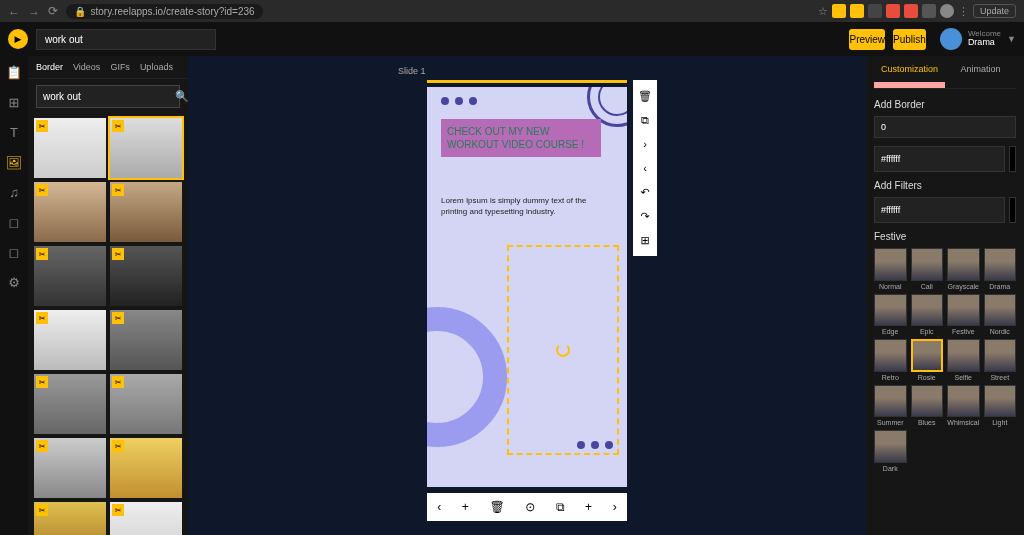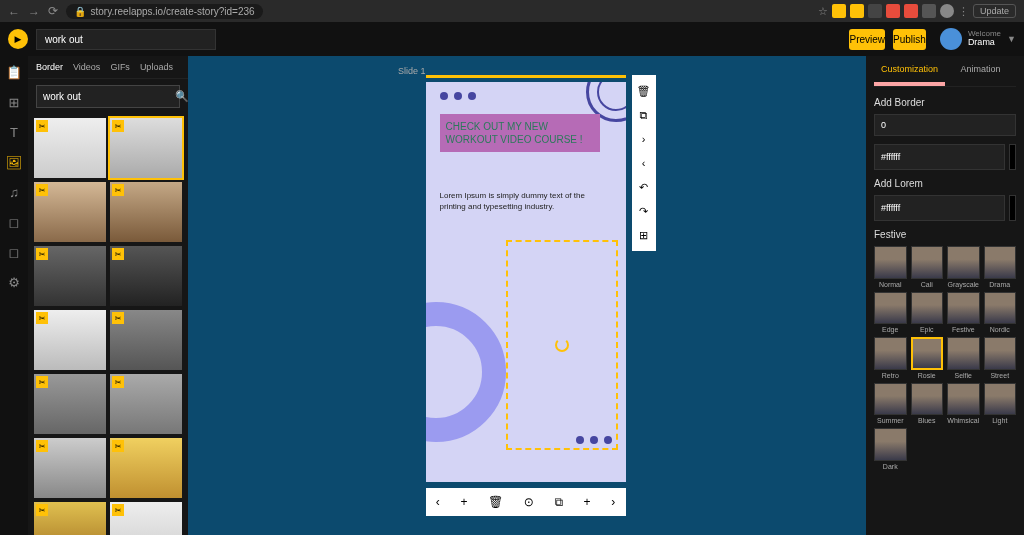--- a/index.html
+++ b/index.html
@@ -29,21 +29,21 @@
 .media-panel{width:160px;background:#161616;display:flex;flex-direction:column}
 .media-tabs{display:flex;gap:10px;padding:6px 8px;font-size:9px;border-bottom:1px solid #222}
 .media-tab{color:#aaa;cursor:pointer}
 .media-tab.active{color:#fff}
 .media-search{margin:6px 8px;background:#222;border:1px solid #444;display:flex;align-items:center;padding:4px 6px}
 .media-search input{background:none;border:none;color:#fff;font-size:10px;flex:1;outline:none}
 .media-grid{flex:1;overflow-y:auto;padding:4px 6px;display:grid;grid-template-columns:1fr 1fr;gap:4px}
 .media-item{aspect-ratio:1.2;background:linear-gradient(135deg,#888,#555);position:relative;cursor:pointer}
 .media-item.sel{outline:2px solid #ffc107}
 .media-badge{position:absolute;top:2px;left:2px;width:12px;height:12px;background:#ffc107;font-size:8px;display:flex;align-items:center;justify-content:center;color:#000}
-.canvas-area{flex:1;background:#0c4a6e;display:flex;flex-direction:row;align-items:center;padding:10px}
+.canvas-area{flex:1;background:#0f172a;display:flex;flex-direction:column;align-items:center;padding:10px}
 .slide-label{font-size:9px;color:#aaa;align-self:flex-start;margin-left:200px;margin-bottom:4px}
 .slide-wrap{position:relative}
 .slide-topbar{width:200px;height:3px;background:#ffc107;margin-bottom:4px}
 .slide{width:200px;height:400px;background:#d4d4f5;position:relative;overflow:hidden}
 .dots-top{position:absolute;top:10px;left:14px;display:flex;gap:6px}
 .dot{width:8px;height:8px;border-radius:50%;background:#4646a0}
 .arc-top{position:absolute;top:-20px;right:-20px;width:60px;height:60px;border:3px solid #4646a0;border-radius:50%}
 .arc-top::after{content:"";position:absolute;inset:8px;border:2px solid #4646a0;border-radius:50%}
 .headline{position:absolute;top:32px;left:14px;width:160px;background:#b66bb6;padding:6px;font-size:10px;font-weight:normal;color:#2a7a5a;line-height:1.3}
 .body-text{position:absolute;top:108px;left:14px;width:160px;font-size:8px;color:#222;line-height:1.4}
@@ -51,21 +51,21 @@
 .sel-box{position:absolute;top:158px;left:80px;width:112px;height:210px;border:2px dashed #ffc107}
 .spinner{position:absolute;top:50%;left:50%;width:14px;height:14px;border:2px solid #ffc107;border-top-color:transparent;border-radius:50%;transform:translate(-50%,-50%)}
 .dots-bot{position:absolute;bottom:38px;right:14px;display:flex;gap:6px}
 .side-tools{position:absolute;right:-30px;top:0;width:24px;background:#fff;display:flex;flex-direction:column;padding:4px 0}
 .side-tool{height:24px;display:flex;align-items:center;justify-content:center;color:#000;font-size:11px;cursor:pointer}
 .bottom-tools{width:200px;height:28px;background:#fff;margin-top:6px;display:flex;align-items:center;justify-content:space-around}
 .bottom-tool{color:#000;font-size:12px;cursor:pointer}
 .right-panel{width:158px;background:#161616;padding:0 8px;overflow-y:auto}
 .panel-tabs{display:flex;border-bottom:1px solid #222;margin-bottom:10px}
 .panel-tab{flex:1;text-align:center;padding:8px 0;font-size:9px;cursor:pointer;color:#aaa}
-.panel-tab.active{color:#ffc107;border-bottom:4px solid #fca5a5}
+.panel-tab.active{color:#ffc107;border-bottom:6px solid #fca5a5}
 .field-label{font-size:10px;color:#ddd;margin-bottom:6px}
 .field-row{display:flex;gap:4px;margin-bottom:8px}
 .field-input{flex:1;background:#222;border:1px solid #333;padding:5px 6px;font-size:9px;color:#fff}
 .color-box{width:26px;height:26px;background:#000;border:1px solid #333}
 .filter-grid{display:grid;grid-template-columns:repeat(4,1fr);gap:4px}
 .filter-item{text-align:center;cursor:pointer}
 .filter-thumb{width:100%;aspect-ratio:1;background:linear-gradient(180deg,#8a7a6a 40%,#3a3a4a);border:1px solid #333}
 .filter-item.sel .filter-thumb{border:2px solid #ffc107}
 .filter-name{font-size:7px;color:#aaa;margin-top:2px}
 ::-webkit-scrollbar{width:6px}::-webkit-scrollbar-thumb{background:#333}
@@ -230,21 +230,21 @@
       <div class="panel-tab">Animation</div>
     </div>
     <div class="field-label">Add Border</div>
     <div class="field-row">
         <input class="field-input" value="0" style="">
       </div>
     <div class="field-row">
       <input class="field-input" value="#ffffff" style="">
       <div class="color-box"></div>
     </div>
-    <div class="field-label">Add Lorem</div>
+    <div class="field-label">Add Filters</div>
     <div class="field-row">
       <input class="field-input" value="#ffffff" style="">
       <div class="color-box"></div>
     </div>
     <div class="field-label">Festive</div>
     <div class="filter-grid" id="filter-grid">
         <div class="filter-item">
           <div class="filter-thumb"></div>
           <div class="filter-name">Normal</div>
         </div>

